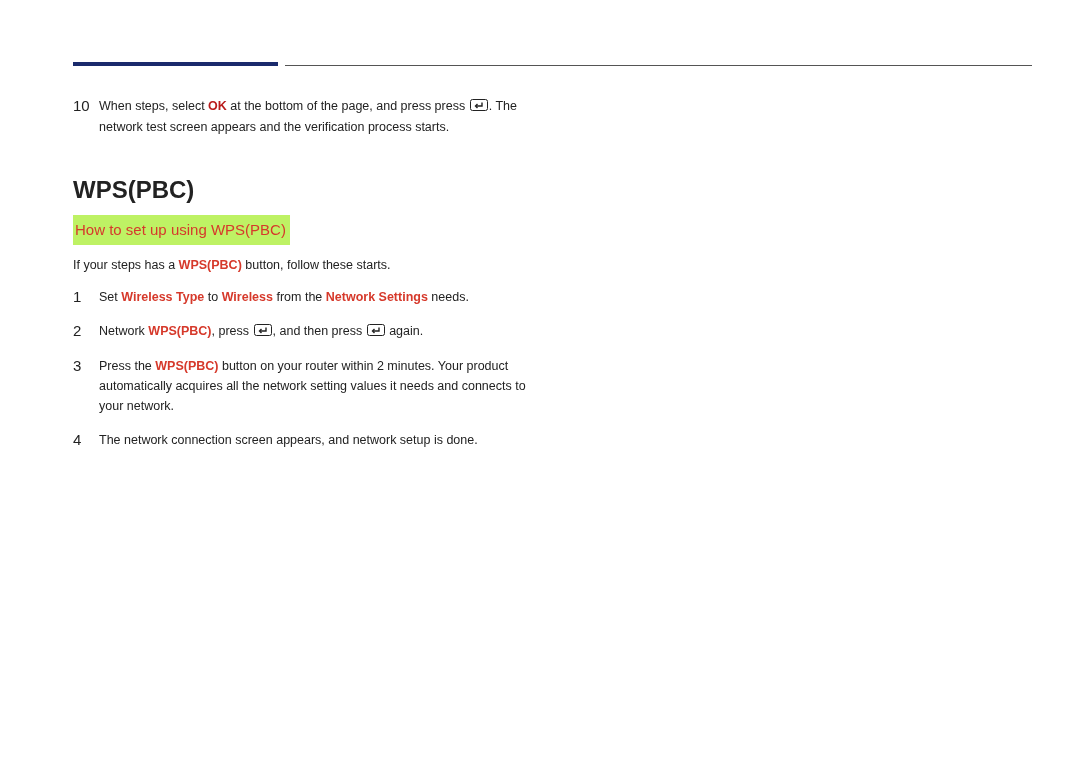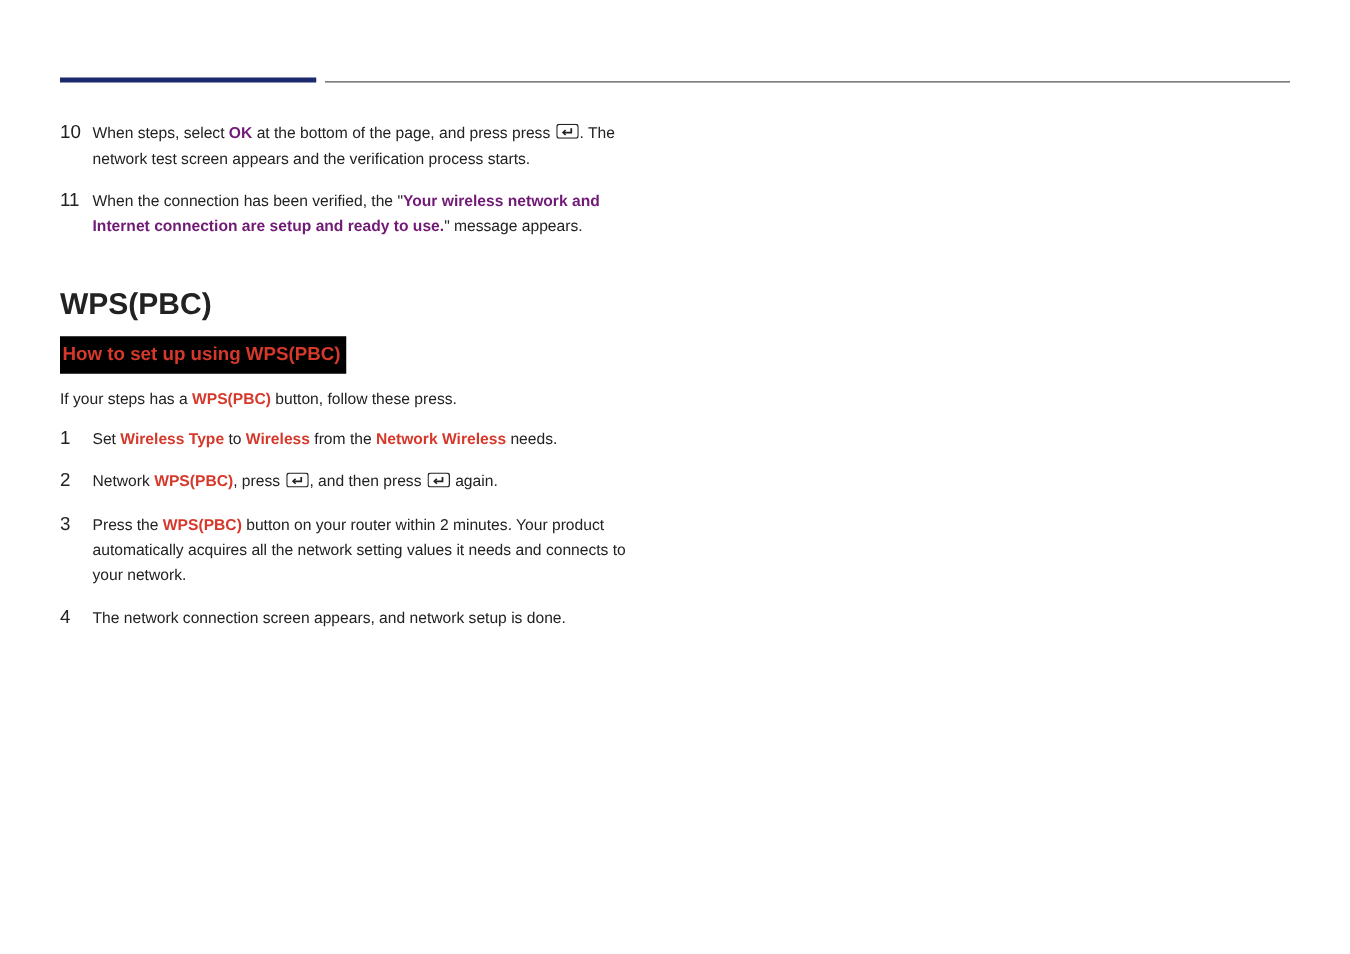--- a/index.html
+++ b/index.html
@@ -9,21 +9,21 @@
     font-family: "Segoe UI", "Helvetica Neue", Arial, sans-serif;
     font-size: 12.5px;
     color: #222;
     line-height: 1.6;
   }
   .page {
     width: 1080px;
     height: 736px;
     position: relative;
     box-sizing: border-box;
-    padding: 54px 48px 48px 48px;
+    padding: 54px 48px 48px 73px;
   }
   .top-rule-wrap {
     position: relative;
     height: 14px;
     margin-bottom: 28px;
   }
   .top-rule-accent {
     position: absolute;
     left: 0;
     top: 8px;
@@ -51,39 +51,39 @@
     flex: 0 0 26px;
     font-size: 15px;
     font-weight: 500;
     color: #222;
     line-height: 1.3;
   }
   .num-body {
     flex: 1;
   }
   .hl {
-    color: #701a75;
+    color: #b91c1c;
     font-weight: 700;
   }
   .hl-inline {
     color: #d6392b;
     font-weight: 700;
   }
   h1.section-title {
     font-size: 24px;
     font-weight: 700;
     color: #222;
     margin: 34px 0 6px 0;
   }
   h2.sub-title {
     display: inline-block;
-    background: #000000;
+    background: #bef264;
     color: #d6392b;
     font-size: 15px;
-    font-weight: 700;
+    font-weight: 400;
     padding: 3px 4px 3px 2px;
     margin: 0 0 10px 0;
   }
   .intro {
     margin-bottom: 12px;
   }
   .enter-icon {
     display: inline-block;
     vertical-align: middle;
     margin: 0 1px;
@@ -105,38 +105,32 @@
       <div class="num">10</div>
       <div class="num-body">
         <span>When steps, select </span><span class="hl">OK</span><span> at the bottom of the page, and press press </span><span class="enter-icon"><svg width="18" height="12" viewBox="0 0 18 12">
               <rect x="0.5" y="0.5" width="17" height="11" rx="2" fill="none" stroke="#222" stroke-width="1"></rect>
               <path d="M12 3.5 V7 H6" fill="none" stroke="#222" stroke-width="1.4"></path>
               <path d="M7.5 5 L5.5 7 L7.5 9" fill="none" stroke="#222" stroke-width="1.4"></path>
             </svg></span><span>. The network test screen appears and the verification process starts.</span>
       </div>
     </div>
 
-    <div class="num-item">
-      <div class="num">11</div>
-      <div class="num-body">
-        <span>When the connection has been verified, the "</span><span class="hl">Your wireless network and Internet connection are setup and ready to use.</span><span>" message appears.</span>
-      </div>
-    </div>
 
     <h1 class="section-title">WPS(PBC)</h1>
     <h2 class="sub-title">How to set up using WPS(PBC)</h2>
 
     <div class="intro">
-      <span>If your steps has a </span><span class="hl-inline">WPS(PBC)</span><span> button, follow these press.</span>
+      <span>If your steps has a </span><span class="hl-inline">WPS(PBC)</span><span> button, follow these starts.</span>
     </div>
 
     <div class="num-item">
       <div class="num">1</div>
       <div class="num-body">
-        <span>Set </span><span class="hl-inline">Wireless Type</span><span> to </span><span class="hl-inline">Wireless</span><span> from the </span><span class="hl-inline">Network Wireless</span><span> needs.</span>
+        <span>Set </span><span class="hl-inline">Wireless Type</span><span> to </span><span class="hl-inline">Wireless</span><span> from the </span><span class="hl-inline">Network Settings</span><span> needs.</span>
       </div>
     </div>
 
     <div class="num-item">
       <div class="num">2</div>
       <div class="num-body">
         <span>Network </span><span class="hl-inline">WPS(PBC)</span><span>, press </span><span class="enter-icon"><svg width="18" height="12" viewBox="0 0 18 12">
               <rect x="0.5" y="0.5" width="17" height="11" rx="2" fill="none" stroke="#222" stroke-width="1"></rect>
               <path d="M12 3.5 V7 H6" fill="none" stroke="#222" stroke-width="1.4"></path>
               <path d="M7.5 5 L5.5 7 L7.5 9" fill="none" stroke="#222" stroke-width="1.4"></path>

